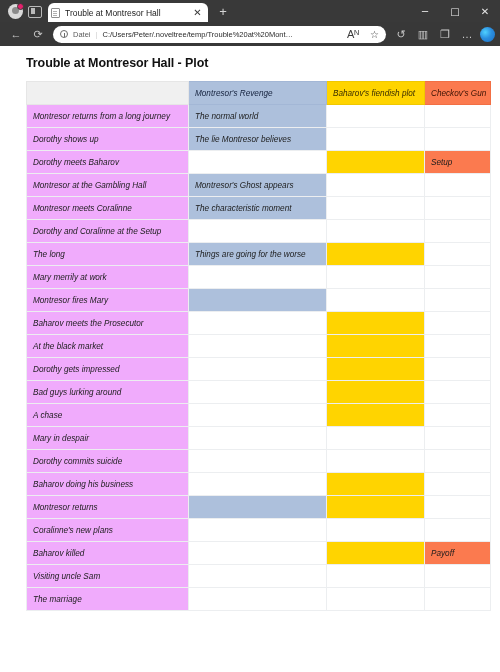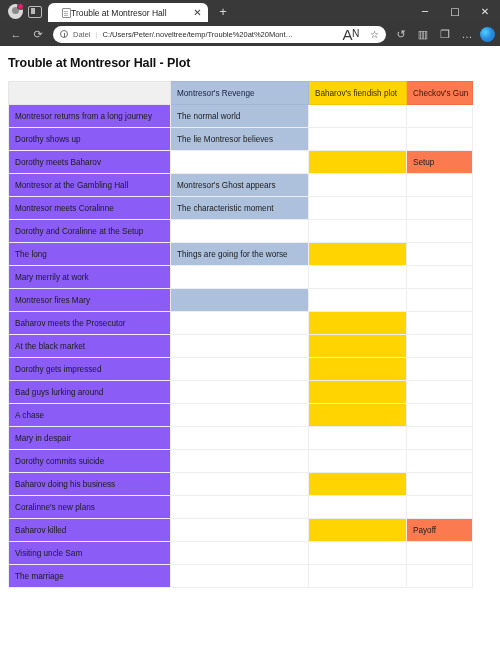--- a/index.html
+++ b/index.html
@@ -33,21 +33,21 @@
     width: 14px; height: 12px; margin: 0 6px 4px 0; flex:0 0 14px;
     border: 1.5px solid #b9b9b9; border-radius: 2px; position: relative;
   }
   .tab-search::after{
     content:""; position:absolute; left:2px; top:1px; width:4px; height:6px;
     background:#b9b9b9;
   }
   .tab {
     height: 19px; min-width: 160px; max-width:170px; background: #ffffff;
     border-radius: 6px 6px 0 0; display: flex; align-items: center;
-    padding: 0 4px 0 14px; font-size: 8.5px; color: #1b1b1b;
+    padding: 0 4px 0 3px; gap: 5px; font-size: 8.5px; color: #1b1b1b;
   }
   .tab-favicon {
     width: 9px; height: 10px; flex: 0 0 9px; border: 1px solid #8d8d8d;
     border-radius: 1px; background:#fff; position: relative;
   }
   .tab-favicon::after {
     content:""; position:absolute; left:1px; top:2px; right:2px; height:1px;
     background:#b0b0b0; box-shadow: 0 2px 0 #b0b0b0, 0 4px 0 #b0b0b0;
   }
   .tab-title { flex: 1; white-space: nowrap; overflow: hidden; text-overflow: ellipsis; }
@@ -81,37 +81,37 @@
   .omni-info {
     width: 8px; height: 8px; border: 1px solid #6b6b6b; border-radius: 50%;
     flex:0 0 8px; position: relative;
   }
   .omni-info::after{
     content:""; position:absolute; left:3px; top:2px; width:1px; height:4px; background:#6b6b6b;
   }
   .omni-scheme { color: #5c5c5c; white-space: nowrap; }
   .omni-sep { color: #cfcfcf; }
   .omni-url { flex:1; color:#2b2b2b; white-space: nowrap; overflow:hidden; text-overflow: ellipsis; }
-  .omni-read { color:#3b3b3b; font-size: 15px; padding: 0 3px; text-align: right; }
+  .omni-read { color:#3b3b3b; font-size: 11px; padding: 0 3px; text-align: right; }
   .omni-star { color:#3b3b3b; font-size: 10px; padding: 0 3px; }
   .copilot {
     width: 15px; height: 15px; border-radius: 50%; flex:0 0 15px;
     background: radial-gradient(circle at 35% 35%, #4fd1ff 0%, #2b8fe0 45%, #1a6fc4 100%);
     margin-left: 2px;
   }
 
   
-  .page { flex: 1; background: #fff; padding: 10px 10px 0 8px; overflow: hidden; }
+  .page { flex: 1; background: #fff; padding: 10px 10px 0 26px; overflow: hidden; }
   .page-title {
     font-size: 12.5px; font-weight: bold; color: #111; margin-bottom: 11px; letter-spacing: -0.1px;
   }
 
   table.plot-grid {
     border-collapse: collapse; width: 465px; table-layout: fixed;
-    border: 1px solid #e3e3e3; background: #8b5cf6;
+    border: 1px solid #e3e3e3; background: #f0abfc; font-style: italic;
   }
   table.plot-grid td, table.plot-grid th {
     border: 1px solid #eceef0; height: 23px; padding: 0 6px;
     font-size: 8.2px; color: #1c1c1c; font-weight: normal; text-align: left;
     vertical-align: middle; overflow: hidden; white-space: nowrap;
   }
   col.c-title { width: 162px; }
   col.c-arc   { width: 138px; }
   col.c-arc2  { width: 98px;  }
   col.c-arc3  { width: 66px;  }
@@ -282,20 +282,26 @@
             <td class="cell-empty"></td>
             <td class="cell-empty"></td>
           </tr>
           <tr>
             <td class="title-cell">Baharov doing his business</td>
             <td class="cell-empty"></td>
             <td class="cell-yellow"></td>
             <td class="cell-empty"></td>
           </tr>
           <tr>
+            <td class="title-cell">Montresor returns</td>
+            <td class="cell-blue"></td>
+            <td class="cell-yellow"></td>
+            <td class="cell-empty"></td>
+          </tr>
+          <tr>
             <td class="title-cell">Coralinne's new plans</td>
             <td class="cell-empty"></td>
             <td class="cell-empty"></td>
             <td class="cell-empty"></td>
           </tr>
           <tr>
             <td class="title-cell">Baharov killed</td>
             <td class="cell-empty"></td>
             <td class="cell-yellow"></td>
             <td class="cell-orange">Payoff</td>

